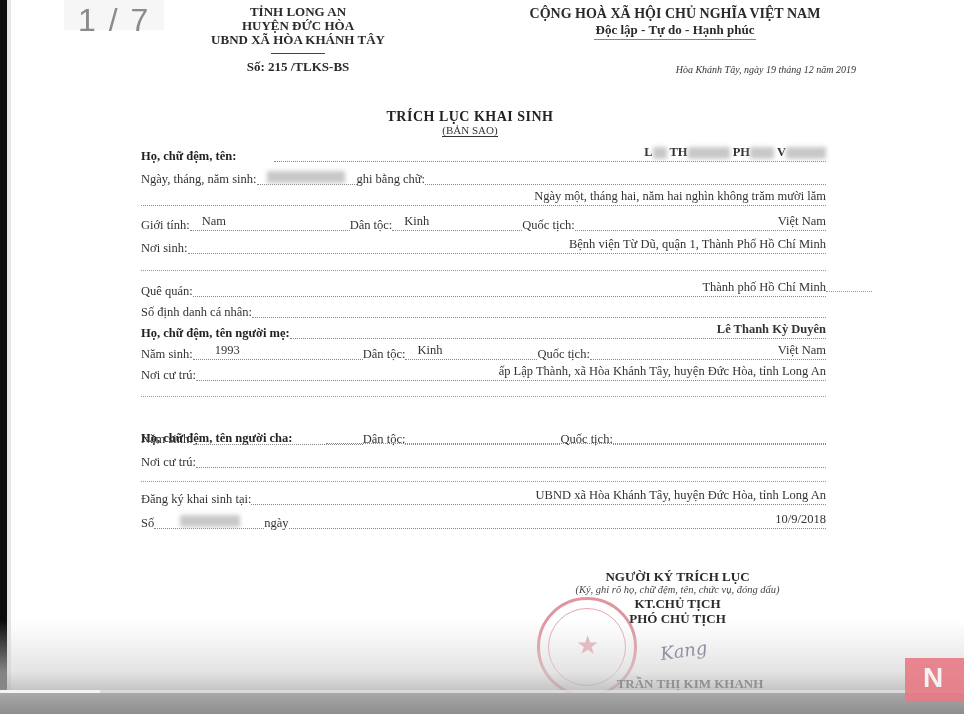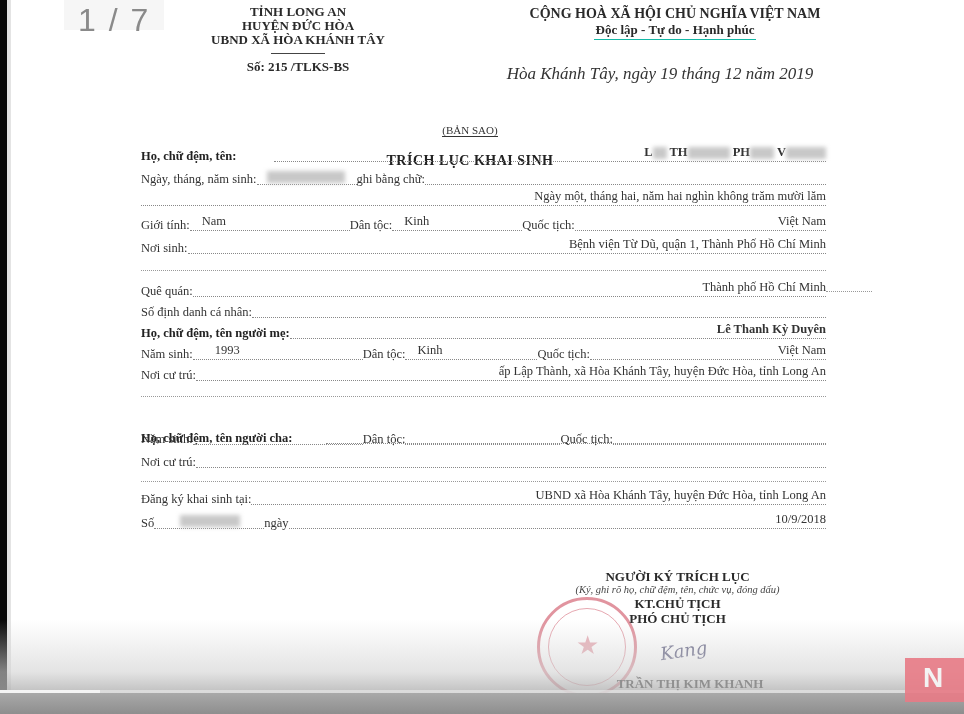--- a/index.html
+++ b/index.html
@@ -19,25 +19,25 @@
   .doc { position: absolute; left: 0; top: 0; width: 964px; height: 714px; }
 
   .hdr-left { position: absolute; left: 148px; top: 5px; width: 300px; text-align: center;
     font-weight: bold; font-size: 13px; line-height: 14px; color: #2a2a2a; }
   .hdr-left .rule { width: 54px; height: 1px; background: #444; margin: 6px auto 6px auto; }
   .hdr-left .so { font-size: 13px; text-align: center; }
 
   .hdr-right { position: absolute; left: 470px; top: 6px; width: 410px; text-align: center;
     font-weight: bold; font-size: 14px; line-height: 16px; color: #2a2a2a; }
   .hdr-right .motto { display: inline-block; font-size: 13px; border-bottom: 1px solid #14b8a6; padding: 0 2px 1px 2px; }
-  .place-date { position: absolute; left: 480px; top: 64px; width: 360px; text-align: center;
-    font-style: italic; font-size: 17px; color: #333; }
+  .place-date { position: absolute; left: 496px; top: 64px; width: 360px; text-align: right;
+    font-style: italic; font-size: 10px; color: #333; }
 
   .title { position: absolute; left: 300px; top: 109px; width: 340px; text-align: center;
-    font-weight: bold; font-size: 14px; letter-spacing: 0.5px; color: #222; margin-top: 44px; }
+    font-weight: bold; font-size: 14px; letter-spacing: 0.5px; color: #222; }
   .subtitle { position: absolute; left: 300px; top: 124px; width: 340px; text-align: center;
     font-size: 11px; color: #333; }
   .subtitle span { border-bottom: 1px solid #333; }
 
   .row { position: absolute; left: 141px; width: 685px; height: 18px; font-size: 12.5px; color: #333;
     display: flex; align-items: flex-end; white-space: nowrap; }
   .row .lbl { flex: none; }
   .row .lbl.b { font-weight: bold; color: #222; }
   .row .fill { flex: 1; border-bottom: 1px dotted #888; height: 14px; margin-bottom: 2px; display: flex; align-items: flex-end; padding-bottom: 1px; justify-content: flex-end; }
   .row .fill .v { padding-left: 8px; color: #333; }

